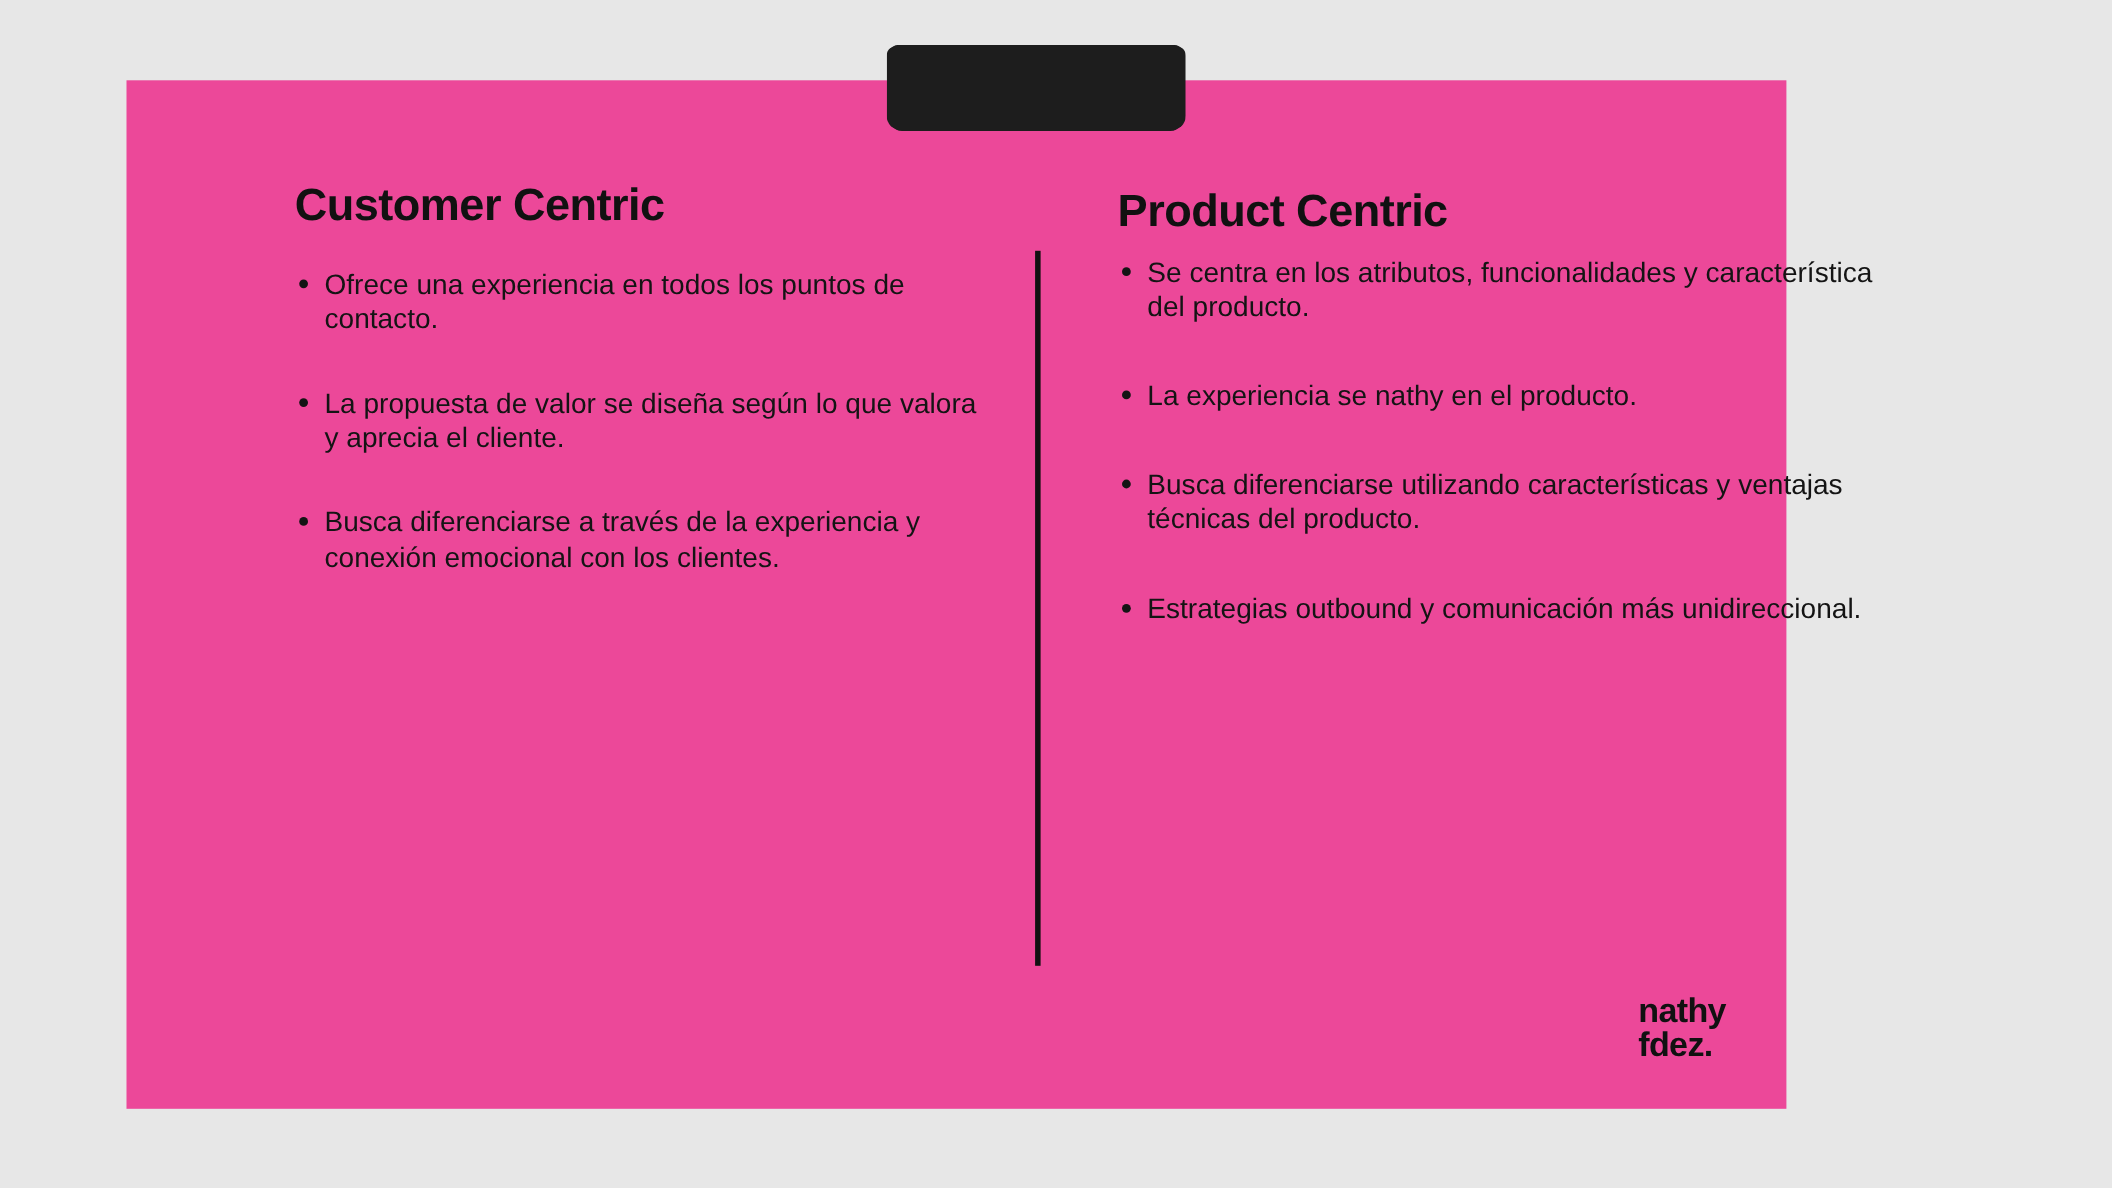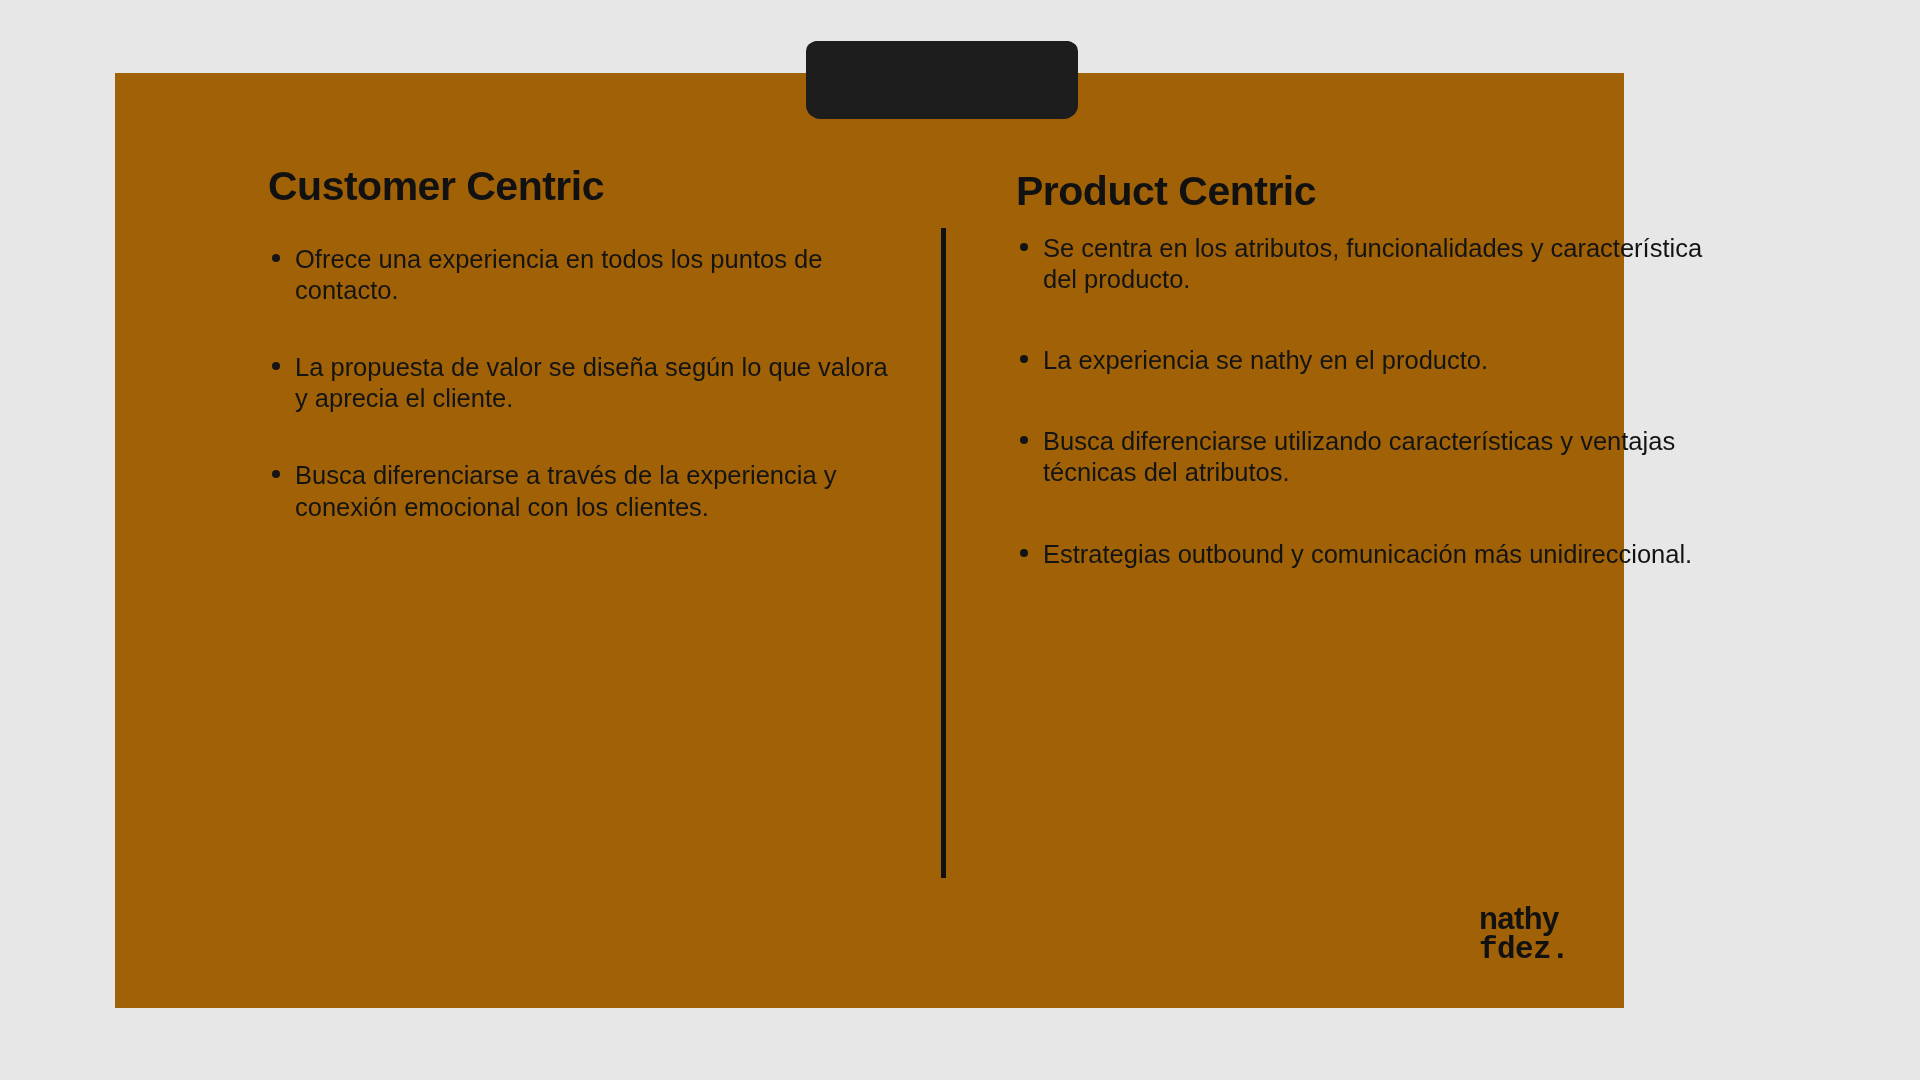--- a/index.html
+++ b/index.html
@@ -11,21 +11,21 @@
     font-family: "Liberation Sans", sans-serif;
     overflow: hidden;
   }
 
   .slide {
     position: absolute;
     left: 115px;
     top: 73px;
     width: 1509px;
     height: 935px;
-    background: #a16207;
+    background: #ec4899;
   }
 
   .tape {
     position: absolute;
     left: 806px;
     top: 41px;
     width: 272px;
     height: 78px;
     background: #1d1d1d;
     border-radius: 10px 10px 14px 14px;
@@ -115,21 +115,20 @@
     bottom: 42px;
     text-align: left;
     font-size: 31px;
     font-weight: bold;
     color: #111111;
     line-height: 1.02;
     letter-spacing: -0.6px;
   }
   .logo .line2 {
     display: block;
-    font-family: Liberation Mono, monospace;
   }
 </style>
 </head>
 <body>
 
 <div class="slide">
 
   <div class="columns">
 
     <div class="divider"></div>
@@ -141,21 +140,21 @@
         <li>La propuesta de valor se diseña según lo que valora y aprecia el  cliente.</li>
         <li>Busca diferenciarse a través de la experiencia y conexión emocional con los clientes.</li>
       </ul>
     </div>
 
     <div class="col col-right">
       <h2 class="col-title">Product Centric</h2>
       <ul class="bullets">
         <li>Se centra en los atributos, funcionalidades y característica del producto.</li>
         <li>La experiencia se nathy en el producto.</li>
-        <li>Busca diferenciarse utilizando características y ventajas técnicas del atributos.</li>
+        <li>Busca diferenciarse utilizando características y ventajas técnicas del producto.</li>
         <li>Estrategias outbound y comunicación más unidireccional.</li>
       </ul>
     </div>
 
   </div>
 
   <div class="logo">
     <span>nathy</span>
     <span class="line2">fdez.</span>
   </div>

